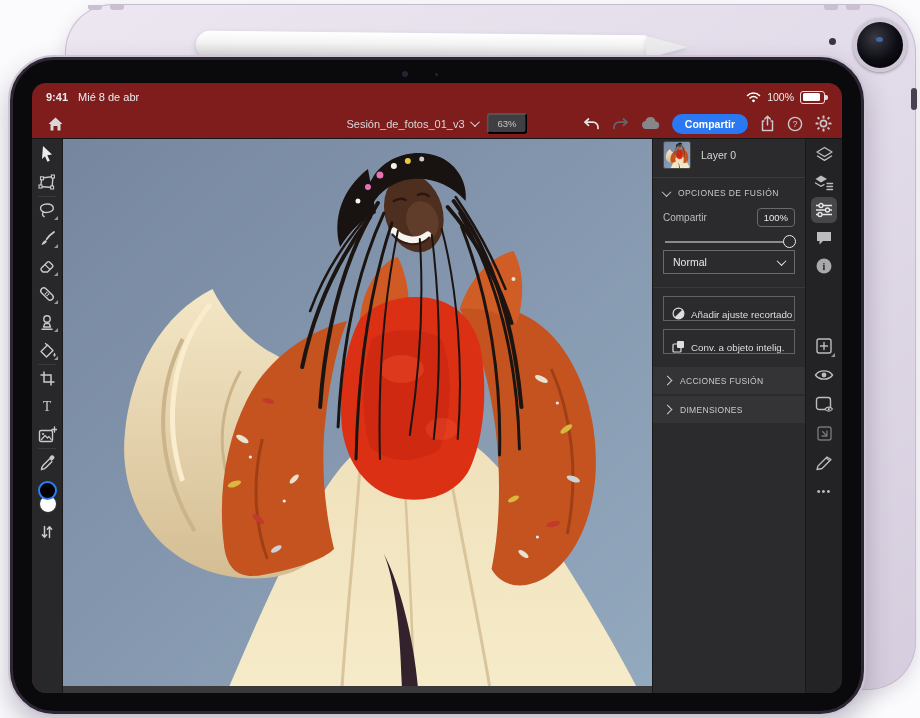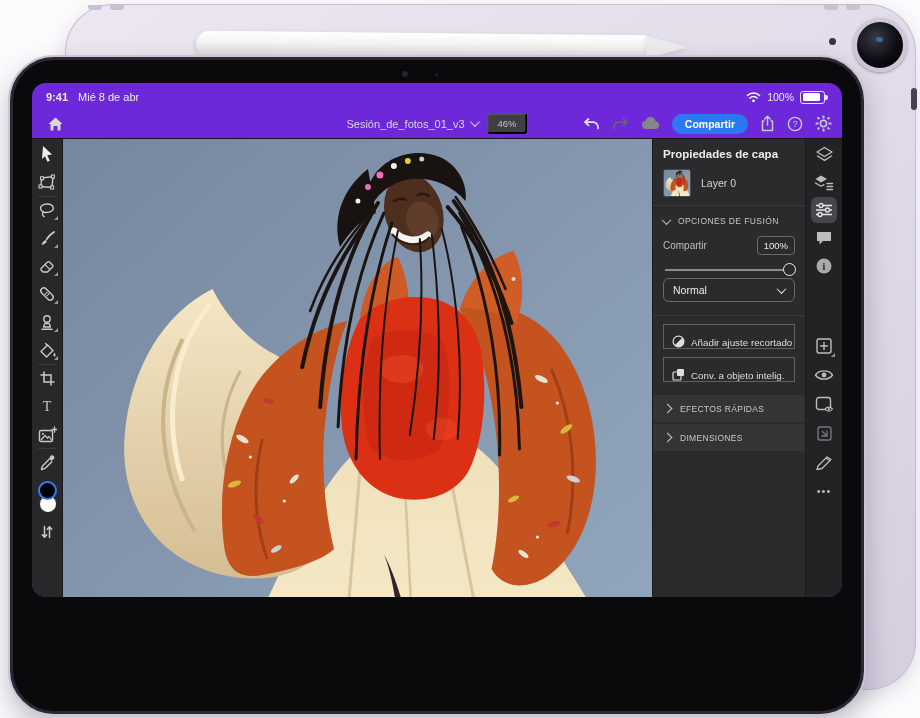--- a/index.html
+++ b/index.html
@@ -25,22 +25,22 @@
     border-left:42px solid #ececee;border-top:11px solid transparent;border-bottom:12px solid transparent;
     filter:drop-shadow(0 2px 2px rgba(90,80,110,.2));transform:rotate(0.6deg);}
 
   
   .ipad-front{position:absolute;left:8px;top:55px;width:854px;height:657px;border-radius:46px;
     background:#0a0a0d;border:2px solid #cdc4d6;
     box-shadow:inset 0 0 0 3px #2c2733, 0 12px 26px rgba(50,40,70,.28);}
   .front-cam-dot{position:absolute;border-radius:50%;background:#23233a;}
 
   
-  .screen{position:absolute;left:22px;top:26px;width:810px;height:514px;border-radius:14px;overflow:hidden;
-    background:#6d28d9;display:flex;flex-direction:column;}
+  .screen{position:absolute;left:22px;top:26px;width:810px;height:610px;border-radius:14px;overflow:hidden;
+    background:#7f1d1d;display:flex;flex-direction:column;}
 
   
   .statusbar{height:24px;display:flex;align-items:center;justify-content:space-between;
     padding:2px 14px 0 14px;color:#ececec;font-size:11px;flex:0 0 auto;}
   .status-left{display:flex;gap:10px;align-items:center;}
   .status-time{font-weight:bold;}
   .status-right{display:flex;gap:6px;align-items:center;}
   .battery{position:relative;width:23px;height:11px;border:1px solid rgba(255,255,255,.85);border-radius:3px;margin-right:3px;}
   .battery-fill{position:absolute;left:1.5px;top:1.5px;bottom:1.5px;width:17px;background:#fff;border-radius:1.5px;}
   .battery-nub{position:absolute;right:-3.5px;top:3px;width:2.5px;height:5px;background:rgba(255,255,255,.85);border-radius:0 2px 2px 0;}
@@ -85,21 +85,21 @@
   .pdivider{height:1px;background:#3a3a3c;margin:0;}
   .fusion-hdr{display:flex;align-items:center;gap:8px;padding:10px 10px 8px 10px;font-size:8.5px;
     letter-spacing:.4px;color:#c7c7c9;}
   .oprow{display:flex;align-items:center;justify-content:space-between;margin:2px 10px 0 10px;}
   .oplabel{font-size:10px;color:#bdbdbf;}
   .opvalue{border:1px solid #6a6a6d;border-radius:4px;padding:3px 6px;font-size:9.5px;color:#e9e9ea;background:none;}
   .slider{position:relative;height:13px;margin:8px 12px 2px 12px;}
   .slider-track{position:absolute;left:0;right:0;top:6px;height:1.5px;background:#8b8b8e;}
   .slider-knob{position:absolute;right:-3px;top:0;width:13px;height:13px;border-radius:50%;background:#2b2b2d;border:1.5px solid #ededee;box-sizing:border-box;}
   .blend-label{font-size:10px;color:#bdbdbf;padding:10px 10px 6px 10px;}
-  .dropdown{margin:0 10px;height:24px;border:1px solid #6a6a6d;border-radius:6px;display:flex;align-items:center;
+  .dropdown{margin:0 10px;height:24px;border:1px solid #6a6a6d;border-radius:0;display:flex;align-items:center;
     justify-content:space-between;padding:0 9px;font-size:10.5px;color:#e9e9ea;background:none;width:calc(100% - 20px);box-sizing:border-box;}
   .panel-btn{margin:8px 10px 0 10px;height:25px;border:1px solid #616164;border-radius:0;display:flex;align-items:flex-end;
     gap:6px;padding:0 8px;font-size:9.8px;color:#dededf;background:none;width:calc(100% - 20px);box-sizing:border-box;white-space:nowrap;}
   .sections{margin-top:13px;}
   .sect-row{height:27px;background:#343437;margin-bottom:2px;display:flex;align-items:center;gap:9px;
     padding:0 11px;font-size:8.5px;letter-spacing:.3px;color:#c9c9cb;width:100%;border:none;box-sizing:border-box;}
 
   
   .rail{width:36px;flex:0 0 auto;background:#232325;border-left:1px solid #19191b;
     display:flex;flex-direction:column;align-items:center;padding-top:2px;}
@@ -258,21 +258,21 @@
         <button class="icon-btn" style="width:26px;height:24px;">
           <svg width="17" height="16" viewBox="0 0 17 16">
               <path d="M8.5 1.5 L15.5 8 H13.5 V14.5 H10.5 V10 H6.5 V14.5 H3.5 V8 H1.5 Z" fill="#d8d8d9"></path>
             </svg>
         </button>
         <div class="appbar-center">
           <span class="doc-title">
             <span>Sesión_de_fotos_01_v3</span>
             <span class="chev chev-d"></span>
           </span>
-          <button class="zoom-badge">46%</button>
+          <button class="zoom-badge">63%</button>
         </div>
         <div class="appbar-right">
           <button class="icon-btn" style="color:#e6e6e7">
             <svg width="17" height="14" viewBox="0 0 17 14">
                 <path d="M5.5 2 L2 5.2 L5.5 8.4" stroke="currentColor" stroke-width="1.7" fill="none" stroke-linecap="round" stroke-linejoin="round"></path>
                 <path d="M2.4 5.2 H10 a5 5 0 0 1 5 5 v1.3" stroke="currentColor" stroke-width="1.7" fill="none" stroke-linecap="round"></path>
               </svg>
           </button>
           <button class="icon-btn" style="color:#66666a">
             <svg width="17" height="14" viewBox="0 0 17 14">
@@ -421,21 +421,20 @@
           </button>
         </div>
 
         <div class="canvas">
           <svg class="photo" width="593" height="547" viewBox="0 0 595 547" preserveAspectRatio="none">
             <use href="#photoArt"></use>
           </svg>
         </div>
 
         <div class="panel">
-          <div class="panel-title">Propiedades de capa</div>
           <div class="layer-row">
             <span class="layer-thumb">
               <svg width="26" height="26" viewBox="0 0 595 547" preserveAspectRatio="xMidYMid slice">
                   <use href="#photoArt"></use>
                 </svg>
             </span>
             <span class="layer-name">Layer 0</span>
           </div>
           <div class="pdivider"></div>
           <button class="fusion-hdr icon-btn" style="width:100%;justify-content:flex-start;">
@@ -465,21 +464,21 @@
           <button class="panel-btn">
             <svg width="13" height="13" viewBox="0 0 13 13" style="flex:0 0 auto">
                 <rect x="1" y="4" width="8" height="8" rx="1" stroke="#dededf" stroke-width="1.2" fill="none"></rect>
                 <rect x="5" y="1" width="7" height="7" rx="1" fill="#dededf"></rect>
               </svg>
             <span>Conv. a objeto intelig.</span>
           </button>
           <div class="sections">
             <button class="sect-row">
               <span class="chev chev-r"></span>
-              <span>EFECTOS RÁPIDAS</span>
+              <span>ACCIONES FUSIÓN</span>
             </button>
             <button class="sect-row">
               <span class="chev chev-r"></span>
               <span>DIMENSIONES</span>
             </button>
           </div>
         </div>
 
         <div class="rail">
           <button class="rail-btn">

